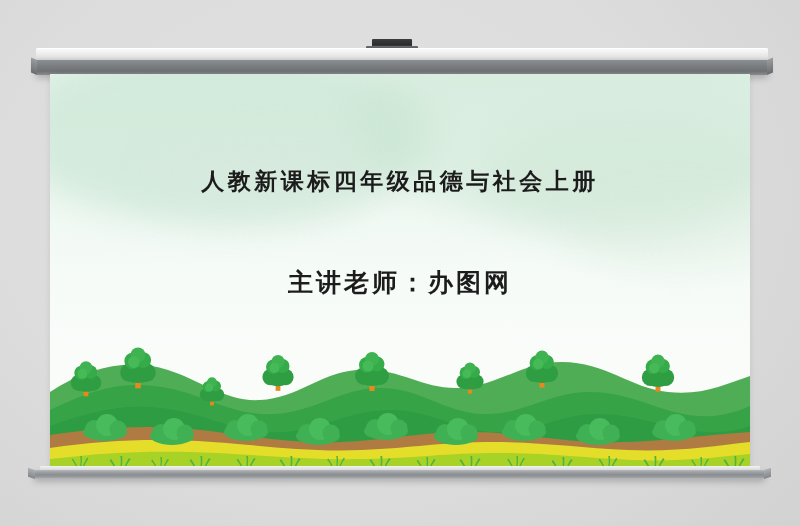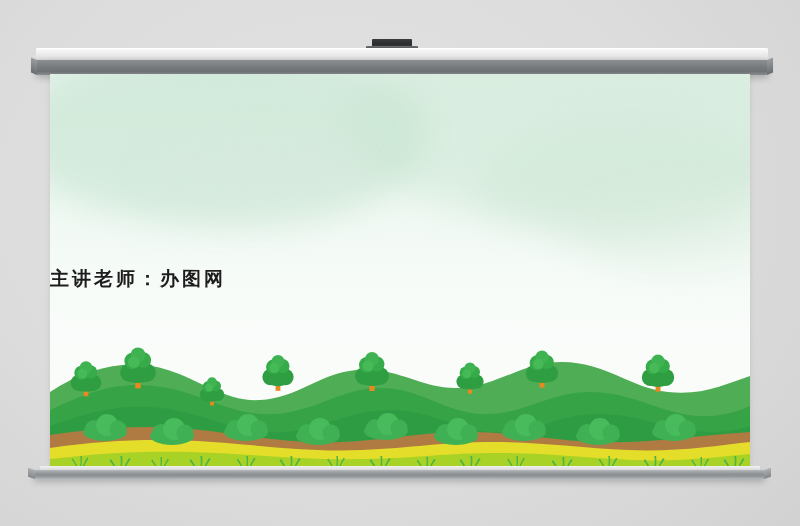--- a/index.html
+++ b/index.html
@@ -72,23 +72,23 @@
   .wash.w5{left:520px;top:110px;width:220px;height:90px;background:rgba(214,234,219,.30);}
 
   
   #title-main{
     position:absolute;left:0;top:92px;width:700px;text-align:center;
     font-family:"DejaVu Serif","Liberation Serif",serif;
     font-size:23px;letter-spacing:3.5px;color:#1c1c1c;font-weight:700;
     white-space:nowrap;
   }
   #title-sub{
-    position:absolute;left:0;top:192px;width:700px;text-align:left;
+    position:absolute;left:0;top:192px;width:700px;text-align:center;
     font-family:"DejaVu Serif","Liberation Serif",serif;
-    font-size:19px;letter-spacing:3px;color:#1c1c1c;font-weight:700;
+    font-size:25px;letter-spacing:3px;color:#1c1c1c;font-weight:700;
     white-space:nowrap;
   }
 
   
   #landscape{position:absolute;left:0;bottom:0;width:700px;height:130px;}
   #landscape svg{display:block;width:700px;height:130px;}
 
   
   .bottom-bar{
     position:absolute;left:34px;top:470px;width:731px;height:9px;
@@ -125,20 +125,21 @@
   <div class="housing-bot"></div>
 
   <div id="canvas">
 
     <div class="wash w1"></div>
     <div class="wash w2"></div>
     <div class="wash w3"></div>
     <div class="wash w4"></div>
     <div class="wash w5"></div>
 
+    <div id="title-main">人教新课标四年级品德与社会上册</div>
     <div id="title-sub">主讲老师：办图网</div>
 
     <div id="landscape">
       <svg viewBox="0 0 700 130" preserveAspectRatio="none" xmlns="http://www.w3.org/2000/svg">
         <defs>
           <g id="tree-glyph">
             <rect x="-2.6" y="14" width="5.2" height="13" fill="#e8881f"></rect>
             <circle cx="0" cy="6" r="11.5" fill="#2f9e42"></circle>
             <circle cx="-8" cy="12" r="9" fill="#2f9e42"></circle>
             <circle cx="8" cy="12" r="9" fill="#2f9e42"></circle>

